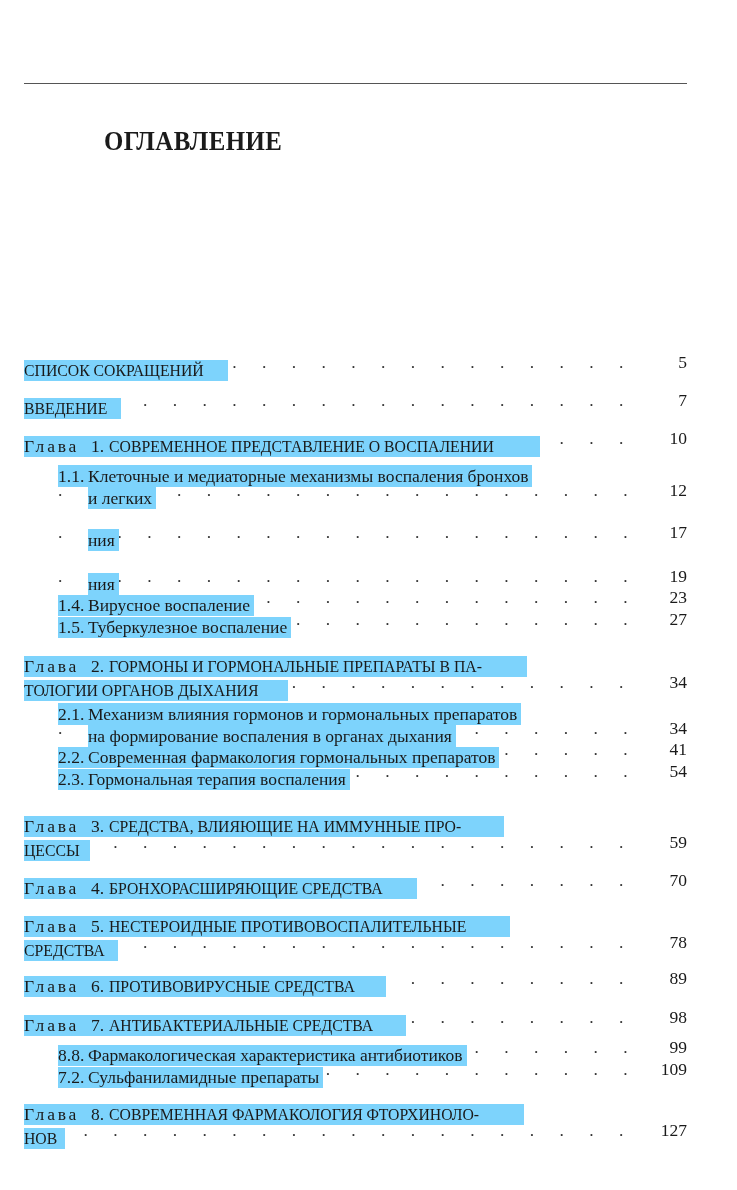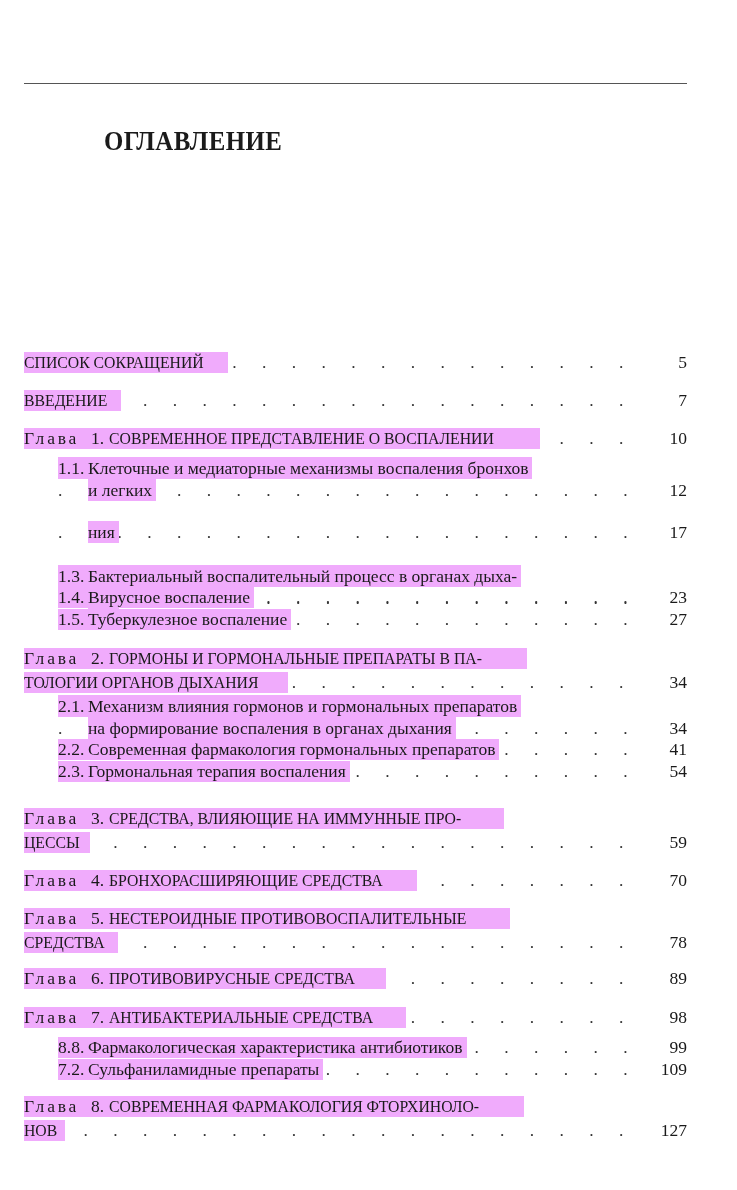--- a/index.html
+++ b/index.html
@@ -14,21 +14,21 @@
     }
     .title {
       position: absolute; left: 104px; top: 126px;
       font-size: 27px; font-weight: bold; letter-spacing: 0.5px;
       font-family: "Liberation Serif", serif;
       transform: scaleX(0.92); transform-origin: left;
     }
     .toc { position: absolute; left: 24px; top: 0; width: 663px; }
     .entry { position: absolute; left: 0; width: 663px; font-size: 17.5px; line-height: 21px; }
     .line { position: relative; height: 21px; white-space: nowrap; }
-    .txt { position: absolute; left: 0; top: 0; background: #f0abfc; padding-right: 4px; z-index: 2; }
+    .txt { position: absolute; left: 0; top: 8px; background: #7dd3fc; padding-right: 4px; z-index: 2; }
     .dots {
       position: absolute; left: 0; right: 40px; top: 0; overflow: hidden;
       white-space: nowrap; letter-spacing: 10.5px; color: #333; z-index: 1;
     }
     .page { position: absolute; right: 0; top: 0; text-align: right; z-index: 2; background: #fff; }
     .chap .lbl { letter-spacing: 2.8px; margin-right: 12px; }
     .upper { transform: scaleX(0.9); transform-origin: left; display: inline-block; }
     .sub { left: 34px; width: 629px; }
     .sub .num { display: inline-block; width: 30px; }
     .cont { padding-left: 30px; }
@@ -74,23 +74,20 @@
     </div>
     <div class="entry sub" style="top: 521px; line-height: 22px;">
       <div class="line" style="height: 22px;">
         <span class="txt cont"><span>ния</span></span>
         <span class="dots">. . . . . . . . . . . . . . . . . . . . . . . . . . . . . . . . . . . . . . . . . . .</span>
         <span class="page">17</span>
       </div>
     </div>
     <div class="entry sub" style="top: 565px; line-height: 22px;">
       <div class="line" style="height: 22px;">
-        <span class="txt"><span class="num">1.3.</span><span>Бактериальный воспалительный процесс в органах дыха-</span></span>
-      </div>
-      <div class="line" style="height: 22px;">
         <span class="txt cont"><span>ния</span></span>
         <span class="dots">. . . . . . . . . . . . . . . . . . . . . . . . . . . . . . . . . . . . . . . . . . .</span>
         <span class="page">19</span>
       </div>
     </div>
     <div class="entry sub" style="top: 587px;">
       <div class="line">
         <span class="txt"><span class="num">1.4.</span><span>Вирусное воспаление</span></span>
         <span class="dots">. . . . . . . . . . . . . . . . . . . . . . . . . . . . . . . . . . . . . . . . . . .</span>
         <span class="page">23</span>

